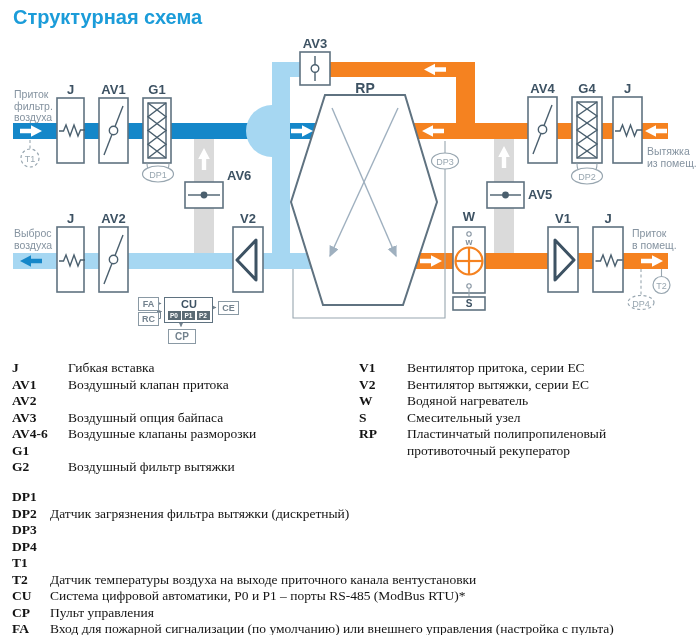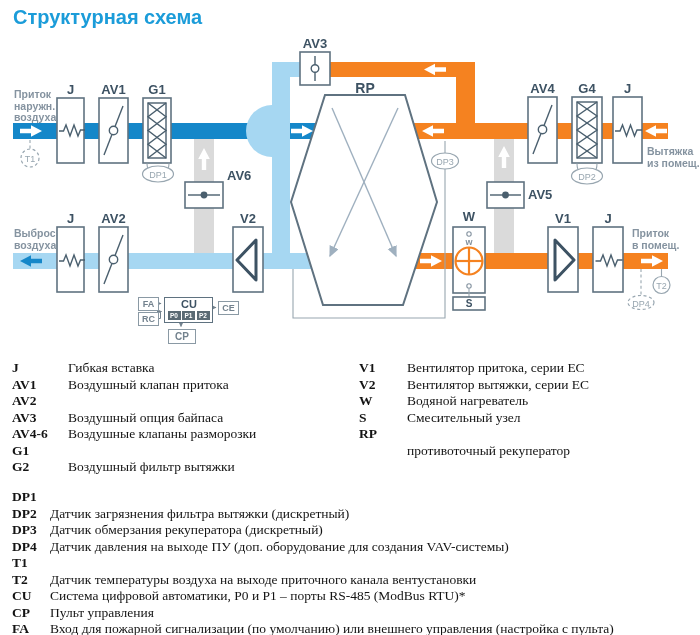--- a/index.html
+++ b/index.html
@@ -25,21 +25,21 @@
   .sline{stroke:var(--sensor);stroke-width:1.1;fill:none;}
   .sline-d{stroke:var(--sensor);stroke-width:1.1;fill:none;stroke-dasharray:3,2.6;}
   .ell{fill:#fff;stroke:var(--sensor);stroke-width:1.2;}
   .ell-d{fill:#fff;stroke:var(--sensor);stroke-width:1.2;stroke-dasharray:3,2.6;}
   .wsym{stroke:var(--warm);stroke-width:2.2;fill:none;}
   .oport{fill:none;stroke:#8593a0;stroke-width:1.1;}
   .cline{stroke:#73828e;stroke-width:1;fill:none;}
 
   
   .clabel{position:absolute;font-size:13px;font-weight:bold;color:var(--labeldark);text-align:center;}
-  .glabel{position:absolute;font-size:10.5px;line-height:11.5px;color:var(--textgray);font-weight:bold;}
+  .glabel{position:absolute;font-size:10.5px;line-height:11.5px;color:var(--textgray);}
   .slabel{position:absolute;font-size:9px;color:var(--sensor);text-align:center;}
   .wlabel{position:absolute;font-size:9px;font-weight:bold;color:#8593a0;text-align:center;}
   .term{position:absolute;border:1px solid #8a99a4;background:#fff;font-size:9px;font-weight:bold;
         color:#73828e;text-align:center;}
   .cu-main{position:absolute;left:164px;top:297px;width:47px;height:24px;border:1.5px solid var(--outline);
         background:#fff;}
   .cu-title{position:absolute;left:164px;top:298px;width:50px;text-align:center;font-size:11px;
         font-weight:bold;color:var(--labeldark);}
   .chip{position:absolute;width:13px;height:9px;background:var(--chip);color:#fff;font-size:6.5px;
         font-weight:bold;text-align:center;line-height:9px;}
@@ -244,21 +244,21 @@
   <div class="clabel" style="left:99px;top:211px;width:29px">AV2</div>
   <div class="clabel" style="left:233px;top:211px;width:30px">V2</div>
   <div class="clabel" style="left:453px;top:209px;width:32px">W</div>
   <div class="clabel" style="left:548px;top:211px;width:30px">V1</div>
   <div class="clabel" style="left:593px;top:211px;width:30px">J</div>
   <div class="clabel" style="left:453px;top:297.5px;width:32px;font-size:10px">S</div>
   <div class="wlabel" style="left:461px;top:237px;width:16px">w</div>
 
   <div class="glabel" style="left:14px;top:89px">
     <div>Приток</div>
-    <div>наружн.</div>
+    <div>фильтр.</div>
     <div>воздуха</div>
   </div>
   <div class="glabel" style="left:647px;top:146px">
     <div>Вытяжка</div>
     <div>из помещ.</div>
   </div>
   <div class="glabel" style="left:14px;top:228px">
     <div>Выброс</div>
     <div>воздуха</div>
   </div>
@@ -299,29 +299,28 @@
 
   <div class="lg" style="left:359px;top:360px"><b>V1</b></div>
   <div class="lg" style="left:407px;top:360px">Вентилятор притока, серии EC</div>
   <div class="lg" style="left:359px;top:377px"><b>V2</b></div>
   <div class="lg" style="left:407px;top:377px">Вентилятор вытяжки, серии EC</div>
   <div class="lg" style="left:359px;top:393px"><b>W</b></div>
   <div class="lg" style="left:407px;top:393px">Водяной нагреватель</div>
   <div class="lg" style="left:359px;top:410px"><b>S</b></div>
   <div class="lg" style="left:407px;top:410px">Смесительный узел</div>
   <div class="lg" style="left:359px;top:426px"><b>RP</b></div>
+  <div class="lg" style="left:407px;top:426px">Пластинчатый полипропиленовый</div>
   <div class="lg" style="left:407px;top:443px">противоточный рекуператор</div>
 
   <div class="lg" style="left:12px;top:489px"><b>DP1</b></div>
   <div class="lg" style="left:12px;top:506px"><b>DP2</b></div>
   <div class="lg" style="left:50px;top:506px">Датчик загрязнения фильтра вытяжки (дискретный)</div>
   <div class="lg" style="left:12px;top:522px"><b>DP3</b></div>
-  <div class="lg" style="left:50px;top:522px">Датчик обмерзания рекуператора (дискретный)</div>
   <div class="lg" style="left:12px;top:539px"><b>DP4</b></div>
-  <div class="lg" style="left:50px;top:539px">Датчик давления на выходе ПУ (доп. оборудование для создания VAV-системы)</div>
   <div class="lg" style="left:12px;top:555px"><b>T1</b></div>
   <div class="lg" style="left:12px;top:572px"><b>T2</b></div>
   <div class="lg" style="left:50px;top:572px">Датчик температуры воздуха на выходе приточного канала вентустановки</div>
   <div class="lg" style="left:12px;top:588px"><b>CU</b></div>
   <div class="lg" style="left:50px;top:588px">Система цифровой автоматики, P0 и P1 – порты RS-485 (ModBus RTU)*</div>
   <div class="lg" style="left:12px;top:605px"><b>CP</b></div>
   <div class="lg" style="left:50px;top:605px">Пульт управления</div>
   <div class="lg" style="left:12px;top:621px"><b>FA</b></div>
   <div class="lg" style="left:50px;top:621px">Вход для пожарной сигнализации (по умолчанию) или внешнего управления (настройка с пульта)</div>
 

